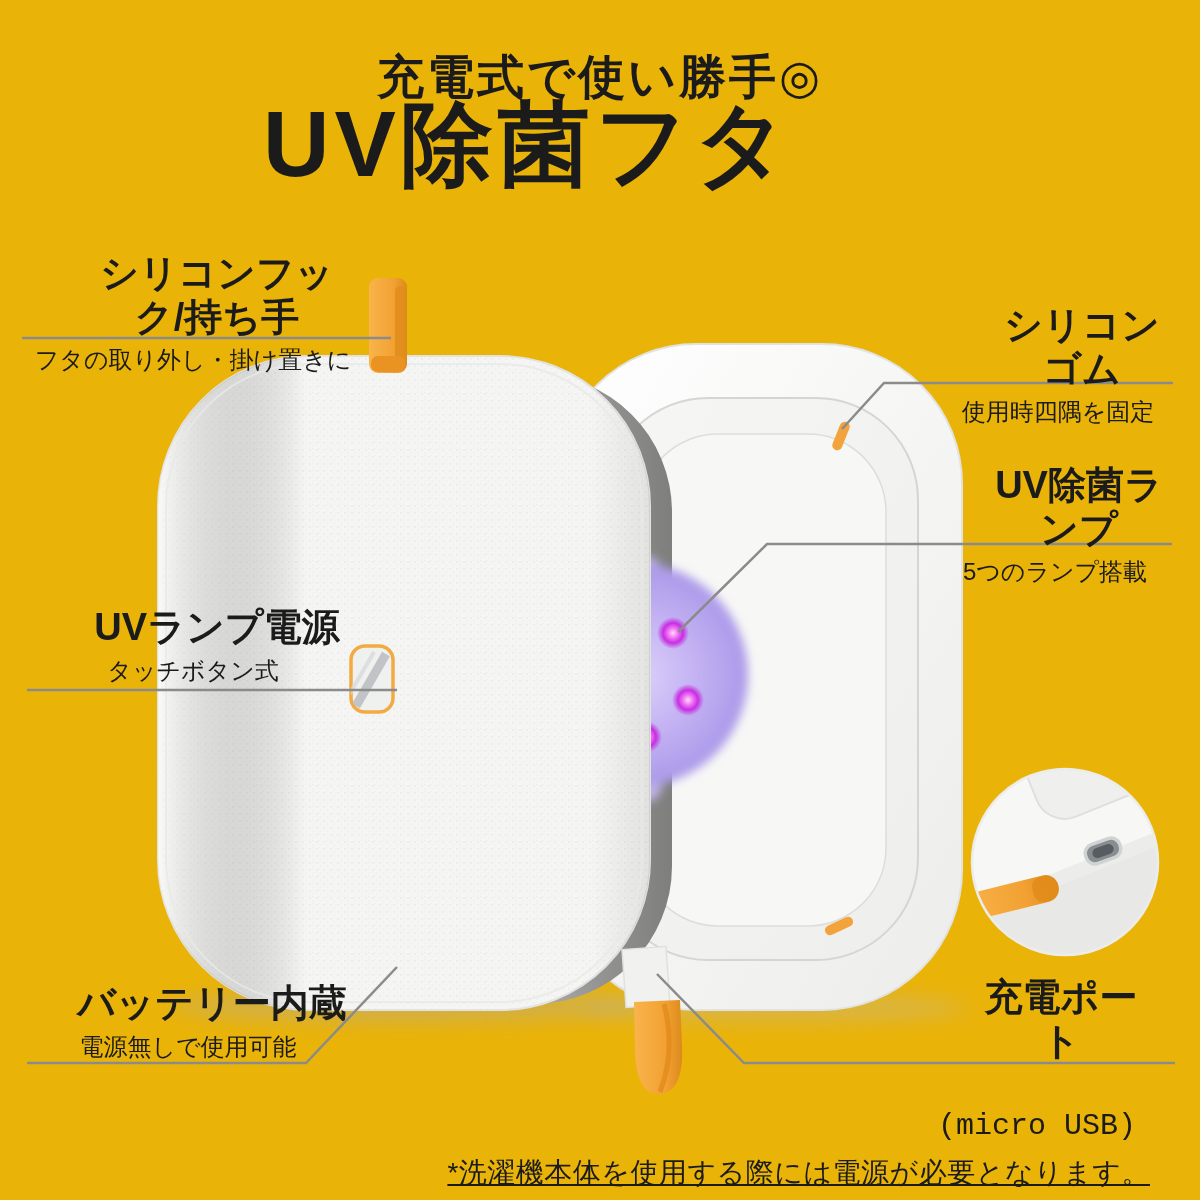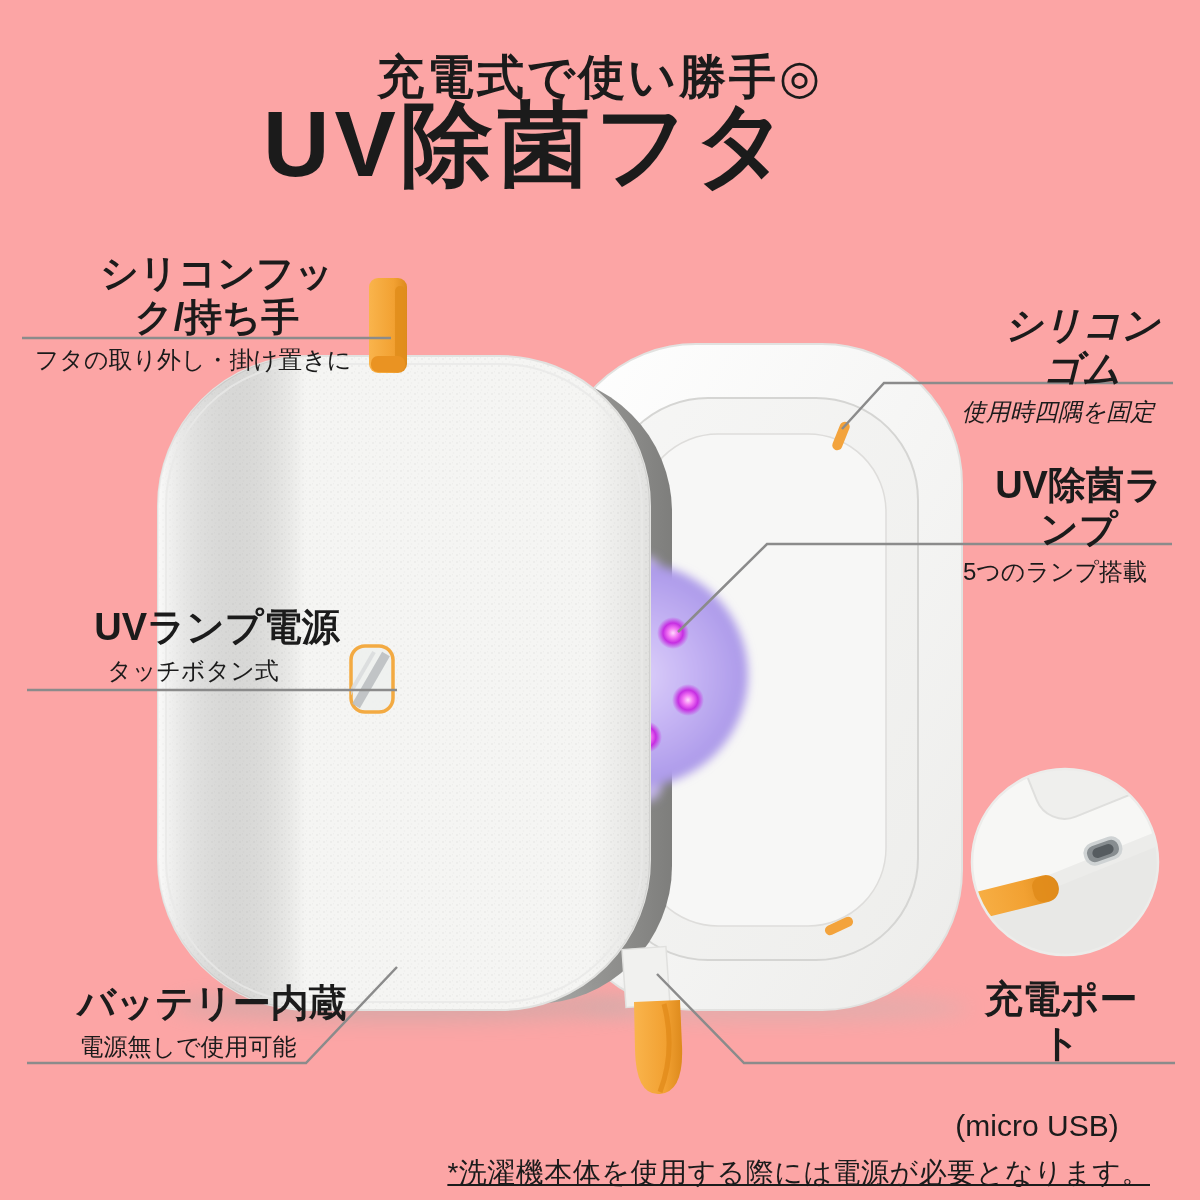--- a/index.html
+++ b/index.html
@@ -1,30 +1,30 @@
 <!DOCTYPE html>
 <html><head>
 <meta charset="utf-8">
 <style>
   html,body{margin:0;padding:0;background:#ffffff;}
-  #stage{position:relative;width:1200px;height:1200px;background:#fca5a5;overflow:hidden;
+  #stage{position:relative;width:1200px;height:1200px;background:#eab308;overflow:hidden;
          font-family:"Liberation Sans","DejaVu Sans",sans-serif;color:#1b1b1b;}
   #stage .abs{position:absolute;}
   #art{position:absolute;left:0;top:0;}
   .hdr-sub{top:46px;left:0;width:1200px;text-align:center;font-size:47px;font-weight:700;letter-spacing:3px;}
   .hdr-title{top:98px;left:0;width:1056px;text-align:center;font-size:92px;font-weight:800;letter-spacing:5px;line-height:1.0;}
   .callout{line-height:1.15;text-align:center;}
   .callout .main{font-size:38px;font-weight:600;display:block;margin-left:48px;}
   .callout .sub{font-size:24px;font-weight:400;display:block;margin-top:7px;}
   #co-hook{top:252px;left:28px;width:330px;}
-  #co-rubber{top:304px;right:22px;width:240px;font-style:italic;}
+  #co-rubber{top:304px;right:22px;width:240px;}
   #co-uvlamp{top:464px;right:20px;width:250px;}
   #co-power{top:606px;left:28px;width:330px;text-align:center;}
   #co-battery{top:982px;left:28px;width:320px;}
-  #co-port{top:978px;right:48px;width:230px;}
+  #co-port{top:978px;right:48px;width:230px;font-family:Liberation Mono, monospace;}
   #co-port .sub{font-size:30px;margin-top:44px;}
   .footnote{top:1154px;right:50px;font-size:28px;font-weight:500;letter-spacing:.5px;text-decoration:underline;}
 </style>
 </head>
 <body>
 
 <div id="stage">
 
   <svg id="art" viewBox="0 0 1200 1200" width="1200" height="1200">
     <defs>

